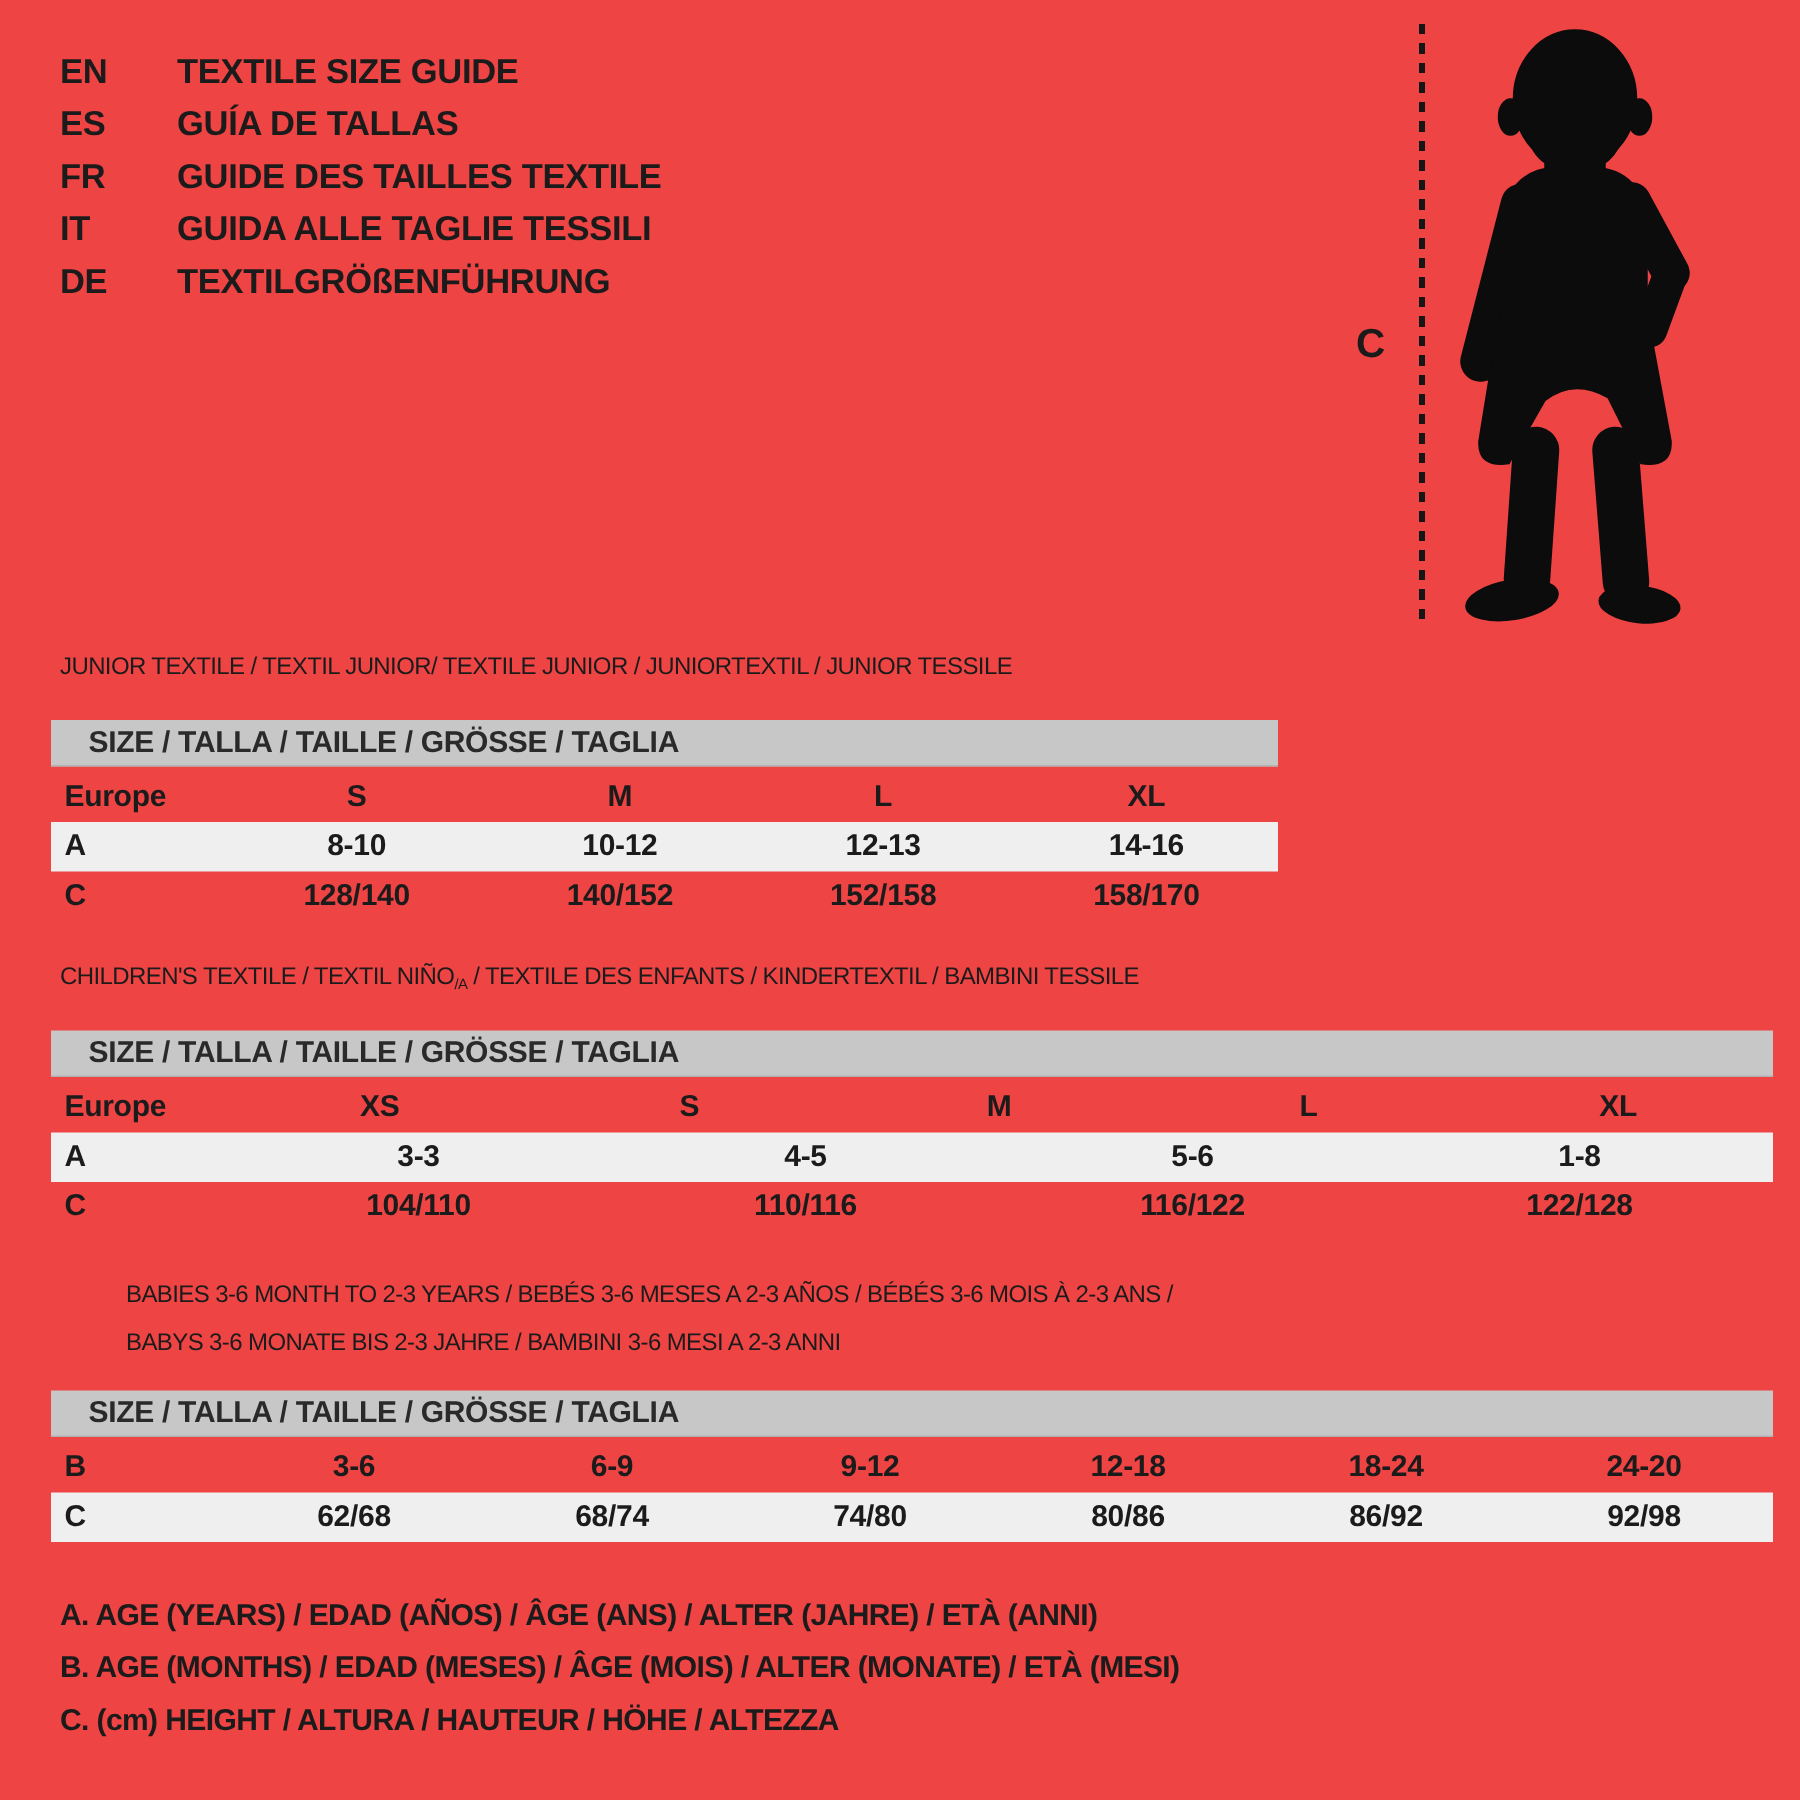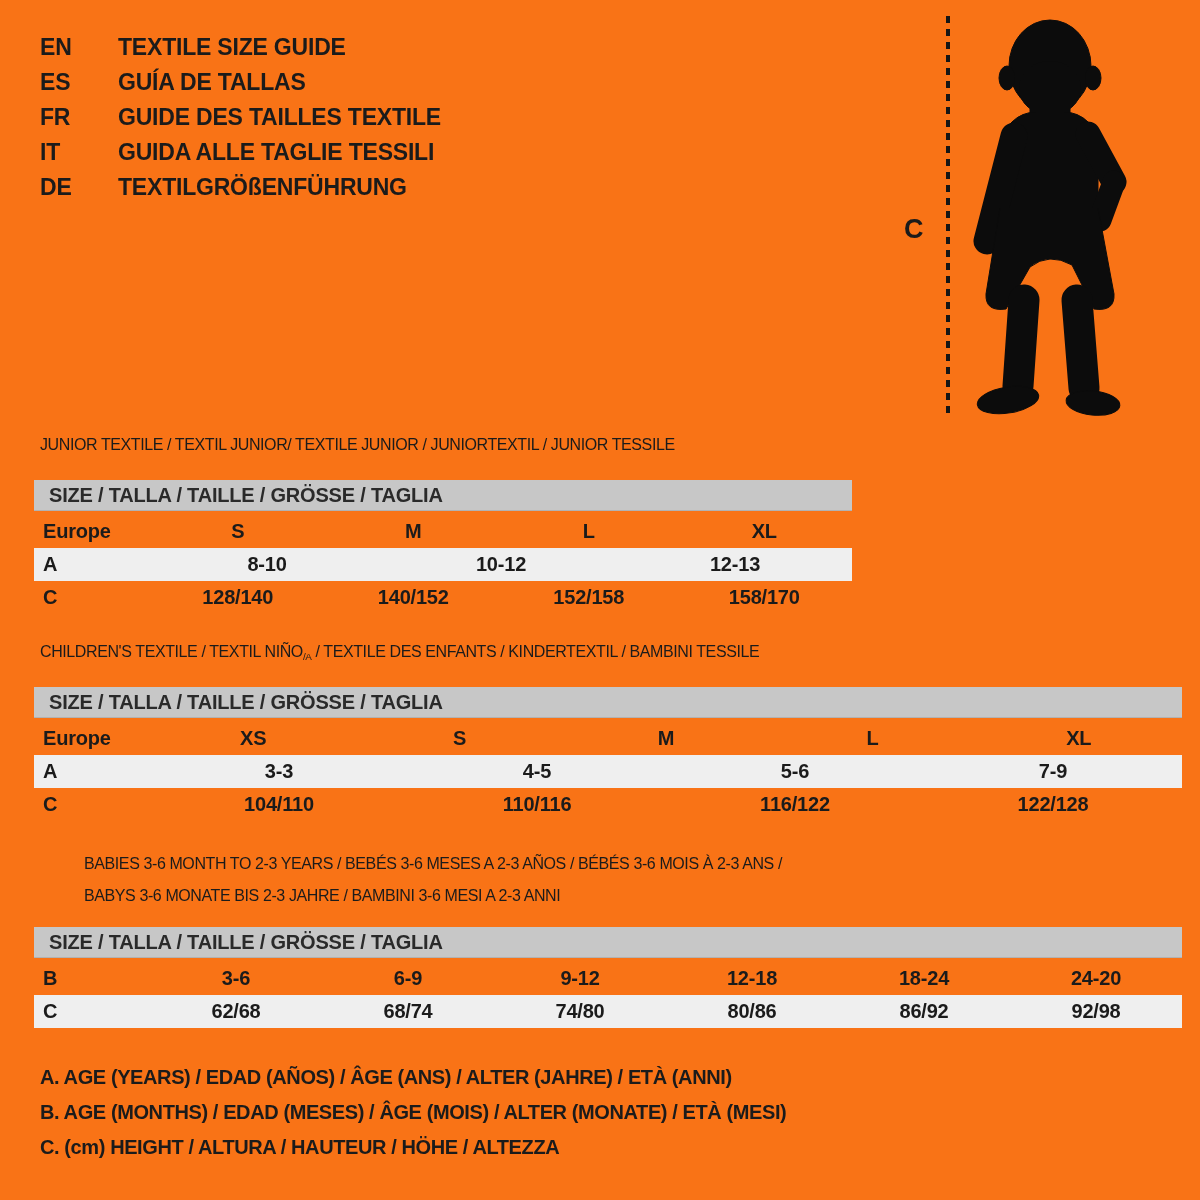--- a/index.html
+++ b/index.html
@@ -1,19 +1,19 @@
 <!DOCTYPE html>
 <html><head>
 <meta charset="utf-8">
 <style>
   html,body{margin:0;padding:0;background:#fff;}
   .page{
     position:relative;
     width:1200px;height:1200px;
-    background:#f97316;
+    background:#ef4444;
     font-family:"Liberation Sans","DejaVu Sans",sans-serif;
     color:#1b1b1b;
     overflow:hidden;
     letter-spacing:-0.2px;
   }
 
   
   .lang-block{position:absolute;left:40px;top:30px;}
   .lang-row{display:flex;height:35px;align-items:center;}
   .lang-code{width:78px;font-size:23px;font-weight:700;}
@@ -43,21 +43,21 @@
   .sub-note{font-size:0.62em;position:relative;top:3px;}
 
   
   .table{position:absolute;left:34px;}
   .junior-table{top:480px;width:818px;}
   .children-table{top:687px;width:1148px;}
   .babies-table{top:927px;width:1148px;}
   .t-header{
     height:31px;line-height:31px;margin-bottom:4px;
     background:#c7c7c7;border-bottom:1px solid #b2b2b2;
-    padding-left:15px;box-sizing:border-box;
+    padding-left:25px;box-sizing:border-box;
     font-size:20px;font-weight:700;color:#2a2a2a;white-space:nowrap;
   }
   .t-row{display:flex;height:33px;line-height:33px;}
   .t-row.shaded{background:#efefef;}
   .t-label{
     width:116px;padding-left:9px;box-sizing:border-box;
     font-size:20px;font-weight:700;
   }
   .t-cell{flex:1;text-align:center;font-size:20px;font-weight:700;}
 
@@ -127,20 +127,21 @@
       <span class="t-cell">S</span>
       <span class="t-cell">M</span>
       <span class="t-cell">L</span>
       <span class="t-cell">XL</span>
     </div>
     <div class="t-row shaded">
       <span class="t-label">A</span>
       <span class="t-cell">8-10</span>
       <span class="t-cell">10-12</span>
       <span class="t-cell">12-13</span>
+      <span class="t-cell">14-16</span>
     </div>
     <div class="t-row">
       <span class="t-label">C</span>
       <span class="t-cell">128/140</span>
       <span class="t-cell">140/152</span>
       <span class="t-cell">152/158</span>
       <span class="t-cell">158/170</span>
     </div>
   </div>
 
@@ -153,21 +154,21 @@
       <span class="t-cell">S</span>
       <span class="t-cell">M</span>
       <span class="t-cell">L</span>
       <span class="t-cell">XL</span>
     </div>
     <div class="t-row shaded">
       <span class="t-label">A</span>
       <span class="t-cell">3-3</span>
       <span class="t-cell">4-5</span>
       <span class="t-cell">5-6</span>
-      <span class="t-cell">7-9</span>
+      <span class="t-cell">1-8</span>
     </div>
     <div class="t-row">
       <span class="t-label">C</span>
       <span class="t-cell">104/110</span>
       <span class="t-cell">110/116</span>
       <span class="t-cell">116/122</span>
       <span class="t-cell">122/128</span>
     </div>
   </div>
 

